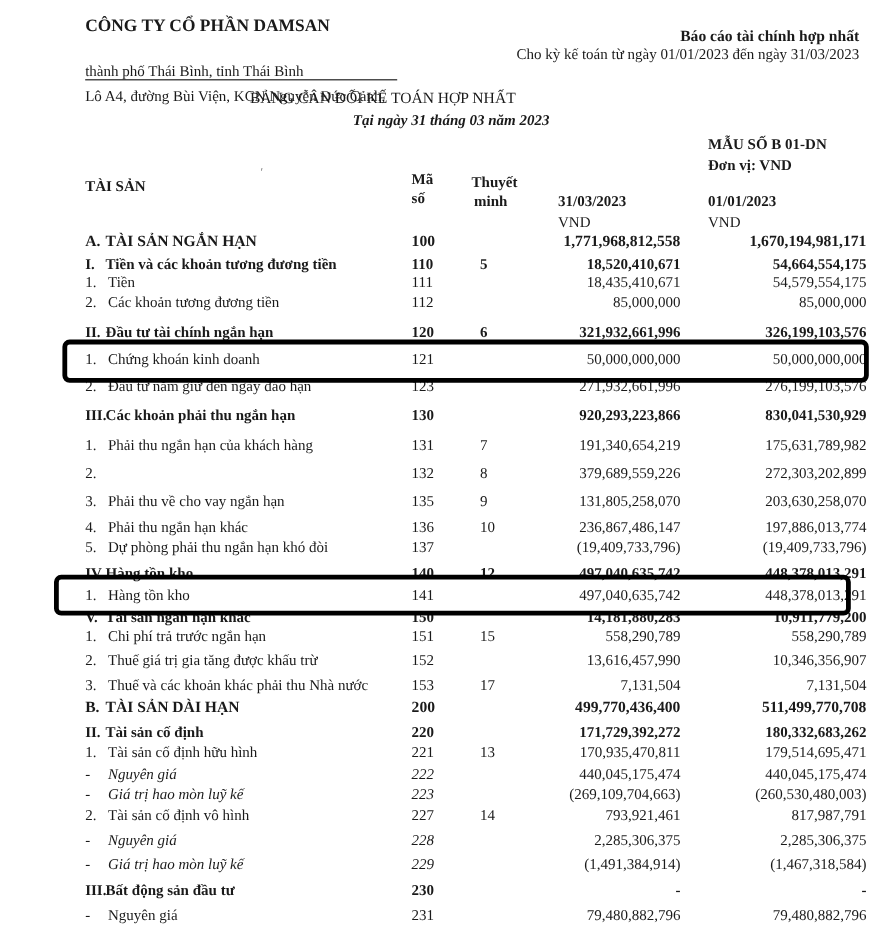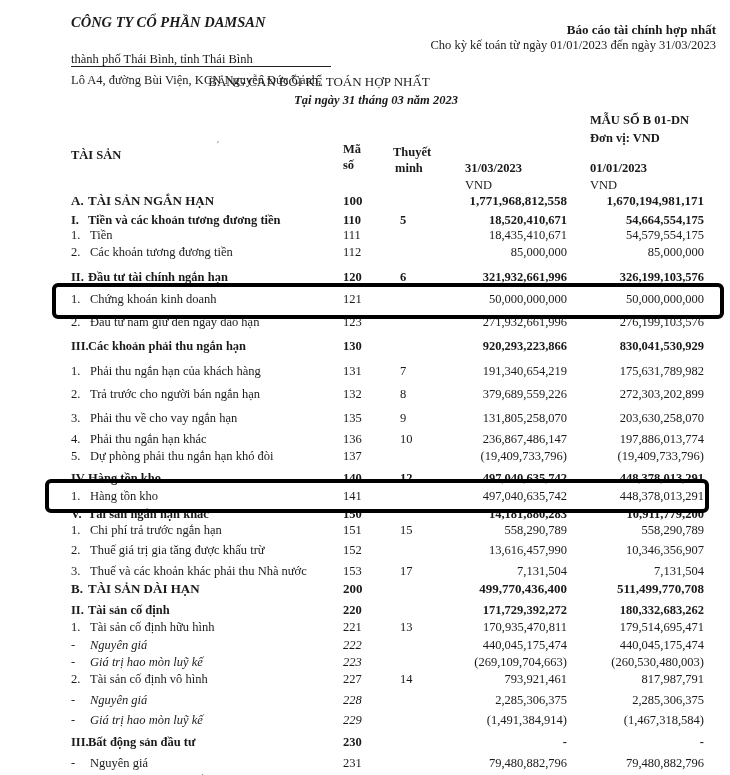--- a/index.html
+++ b/index.html
@@ -1,21 +1,21 @@
 <!DOCTYPE html>
 <html><head>
 <meta charset="utf-8">
 <style>
   html, body { margin: 0; padding: 0; background: #ffffff; }
   body {
     width: 730px; height: 775px; overflow: hidden; position: relative;
     font-family: "Liberation Serif", serif; color: #1a1a1a;
   }
   .abs { position: absolute; white-space: nowrap; }
-  .company { left: 71px; top: 14px; font-size: 14.5px; font-weight: bold; font-style: italic; }
+  .company { left: 71px; top: 14px; font-size: 14.5px; font-weight: bold; }
   .addr1 { left: 71px; top: 37px; font-size: 12.5px; margin-top: 36px; }
   .addr2 { left: 71px; top: 52px; font-size: 12.5px; }
   .rule { position: absolute; left: 71px; top: 66px; width: 260px; height: 0; border-top: 1px solid #222; }
   .rep-title { right: 14px; top: 22px; font-size: 13px; font-weight: bold; }
   .rep-period { right: 14px; top: 38px; font-size: 12.5px; }
   .doc-title { left: 0; width: 591px; text-align: center; top: 74px; font-size: 13px; font-weight: normal; padding-left: 47px; box-sizing: border-box; }
   .doc-date { left: 0; width: 730px; text-align: center; top: 93px; font-size: 12.5px; font-weight: bold; font-style: italic; padding-left: 22px; box-sizing: border-box; }
   .form-no { left: 590px; top: 113px; font-size: 12.5px; font-weight: bold; text-align: center; }
   .unit { left: 590px; top: 131px; font-size: 12.5px; font-weight: bold; }
   .h-assets { left: 71px; top: 148px; font-size: 12.5px; font-weight: bold; }
@@ -29,21 +29,21 @@
   .h-d2u { left: 590px; top: 178px; font-size: 12.5px; }
 
   .row { position: absolute; left: 0; width: 730px; height: 15px; font-size: 12.5px; }
   .row span { position: absolute; white-space: nowrap; top: 0; }
   .row .num { left: 71px; }
   .row .label { left: 90px; }
   .row .label.sec { left: 88px; }
   .row .code { left: 343px; }
   .row .note { left: 400px; }
   .row .v1 { right: 163px; text-align: right; }
-  .row .v2 { right: 26px; text-align: right; }
+  .row .v2 { right: 8px; text-align: right; }
   .row.bold span { font-weight: bold; }
   .row.big span { font-size: 13px; }
   .row.ital .label, .row.ital .code { font-style: italic; }
 
   .highlight {
     position: absolute; border: 4px solid #000; border-radius: 6px;
     box-sizing: border-box; pointer-events: none;
   }
   .hl1 { left: 52px; top: 283px; width: 672px; height: 36px; }
   .hl2 { left: 45px; top: 479px; width: 664px; height: 34px; }
@@ -145,21 +145,20 @@
       <div class="row " style="top: 364px;">
         <span class="num">1.</span>
         <span class="label">Phải thu ngắn hạn của khách hàng</span>
         <span class="code">131</span>
         <span class="note">7</span>
         <span class="v1">191,340,654,219</span>
         <span class="v2">175,631,789,982</span>
       </div>
       <div class="row " style="top: 387px;">
         <span class="num">2.</span>
-        <span class="label">Trả trước cho người bán ngắn hạn</span>
         <span class="code">132</span>
         <span class="note">8</span>
         <span class="v1">379,689,559,226</span>
         <span class="v2">272,303,202,899</span>
       </div>
       <div class="row " style="top: 411px;">
         <span class="num">3.</span>
         <span class="label">Phải thu về cho vay ngắn hạn</span>
         <span class="code">135</span>
         <span class="note">9</span>

